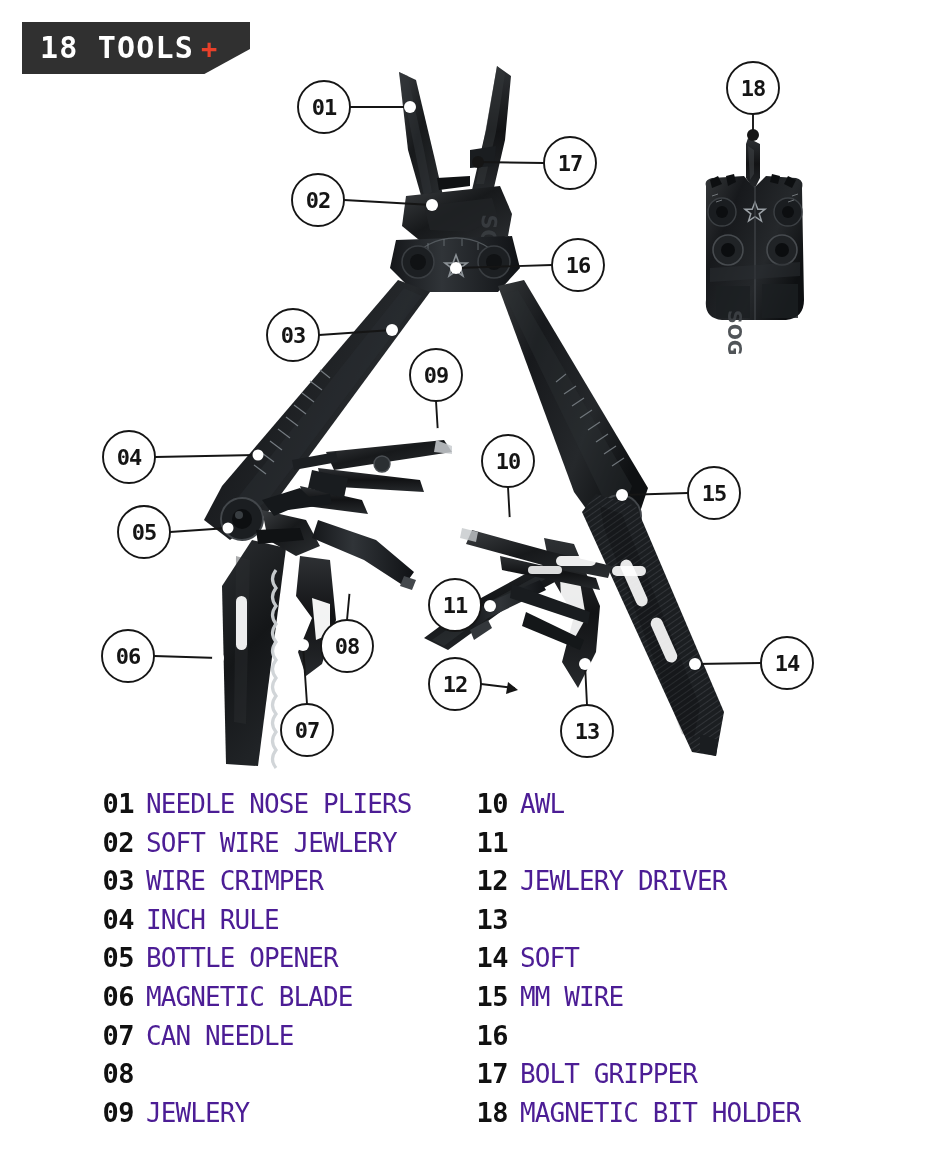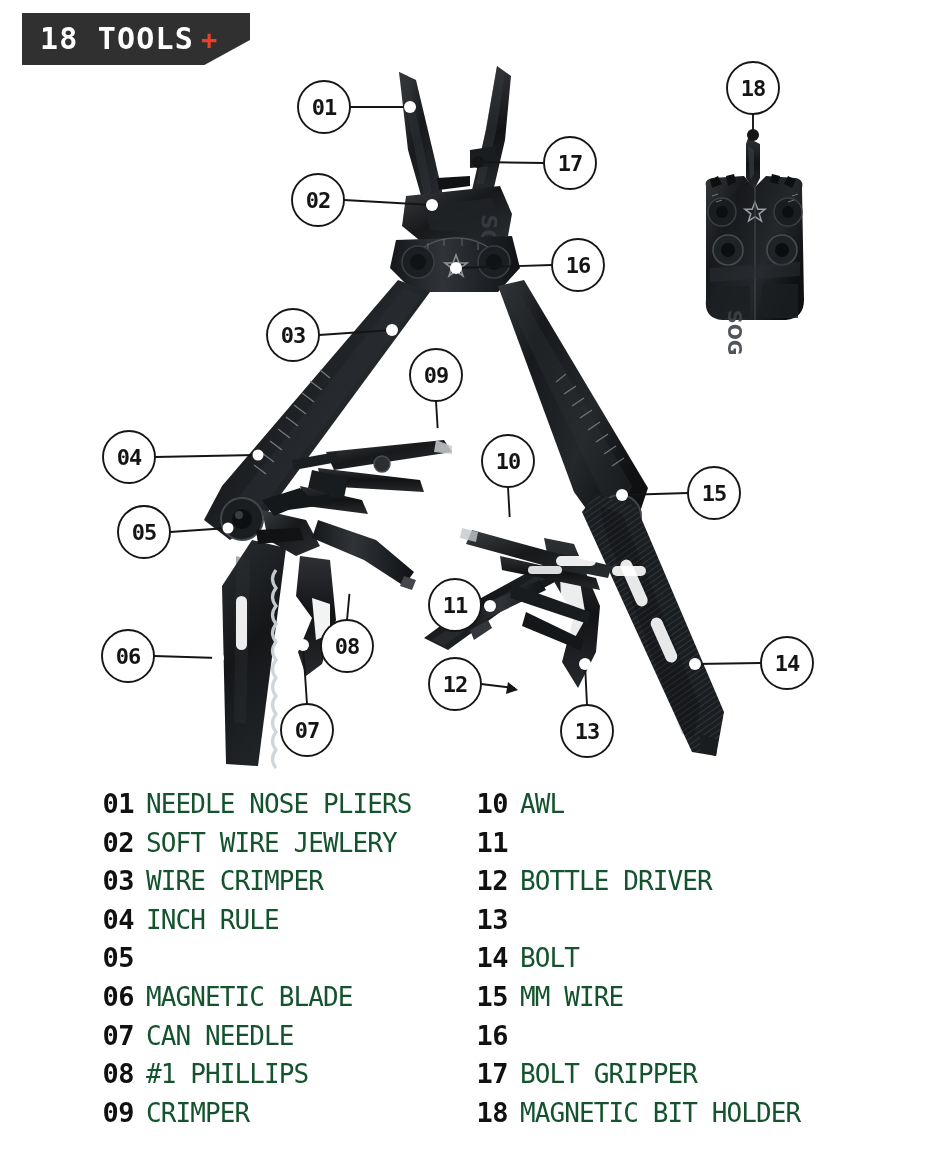--- a/index.html
+++ b/index.html
@@ -9,21 +9,21 @@
     background:#ffffff;
     font-family:"Liberation Sans", sans-serif;
     overflow:hidden;
     position:relative;
     -webkit-font-smoothing:antialiased;
   }
   #root{position:relative;width:940px;height:1174px;}
 
   
   .banner{
-    position:absolute;left:22px;top:13px;
+    position:absolute;left:22px;top:22px;
     width:228px;height:52px;
     background:#303030;
     -webkit-clip-path:polygon(0 0,100% 0,100% 52%,80% 100%,0 100%);
     clip-path:polygon(0 0,100% 0,100% 52%,80% 100%,0 100%);
     display:flex;align-items:center;
   }
   .banner-text{
     color:#ffffff;
     font-size:30px;
     font-weight:bold;
@@ -66,21 +66,21 @@
     font-size:27px;
     color:#111111;
     width:46px;
     text-align:right;
     letter-spacing:-0.5px;
   }
   .legend-label{
     font-family:"DejaVu Sans Mono", monospace;
     font-weight:normal;
     font-size:26px;
-    color:#14532d;
+    color:#4c1d95;
     margin-left:12px;
     letter-spacing:-0.9px;
   }
 </style>
 </head>
 <body>
 
 <div id="root">
 
   <div class="banner">
@@ -466,57 +466,57 @@
       <div class="legend-row">
         <span class="legend-num">03</span>
         <span class="legend-label">WIRE CRIMPER</span>
       </div>
       <div class="legend-row">
         <span class="legend-num">04</span>
         <span class="legend-label">INCH RULE</span>
       </div>
       <div class="legend-row">
         <span class="legend-num">05</span>
+        <span class="legend-label">BOTTLE OPENER</span>
       </div>
       <div class="legend-row">
         <span class="legend-num">06</span>
         <span class="legend-label">MAGNETIC BLADE</span>
       </div>
       <div class="legend-row">
         <span class="legend-num">07</span>
         <span class="legend-label">CAN NEEDLE</span>
       </div>
       <div class="legend-row">
         <span class="legend-num">08</span>
-        <span class="legend-label">#1 PHILLIPS</span>
       </div>
       <div class="legend-row">
         <span class="legend-num">09</span>
-        <span class="legend-label">CRIMPER</span>
+        <span class="legend-label">JEWLERY</span>
       </div>
     </div>
 
     <div class="legend-col right">
       <div class="legend-row">
         <span class="legend-num">10</span>
         <span class="legend-label">AWL</span>
       </div>
       <div class="legend-row">
         <span class="legend-num">11</span>
       </div>
       <div class="legend-row">
         <span class="legend-num">12</span>
-        <span class="legend-label">BOTTLE DRIVER</span>
+        <span class="legend-label">JEWLERY DRIVER</span>
       </div>
       <div class="legend-row">
         <span class="legend-num">13</span>
       </div>
       <div class="legend-row">
         <span class="legend-num">14</span>
-        <span class="legend-label">BOLT</span>
+        <span class="legend-label">SOFT</span>
       </div>
       <div class="legend-row">
         <span class="legend-num">15</span>
         <span class="legend-label">MM WIRE</span>
       </div>
       <div class="legend-row">
         <span class="legend-num">16</span>
       </div>
       <div class="legend-row">
         <span class="legend-num">17</span>

